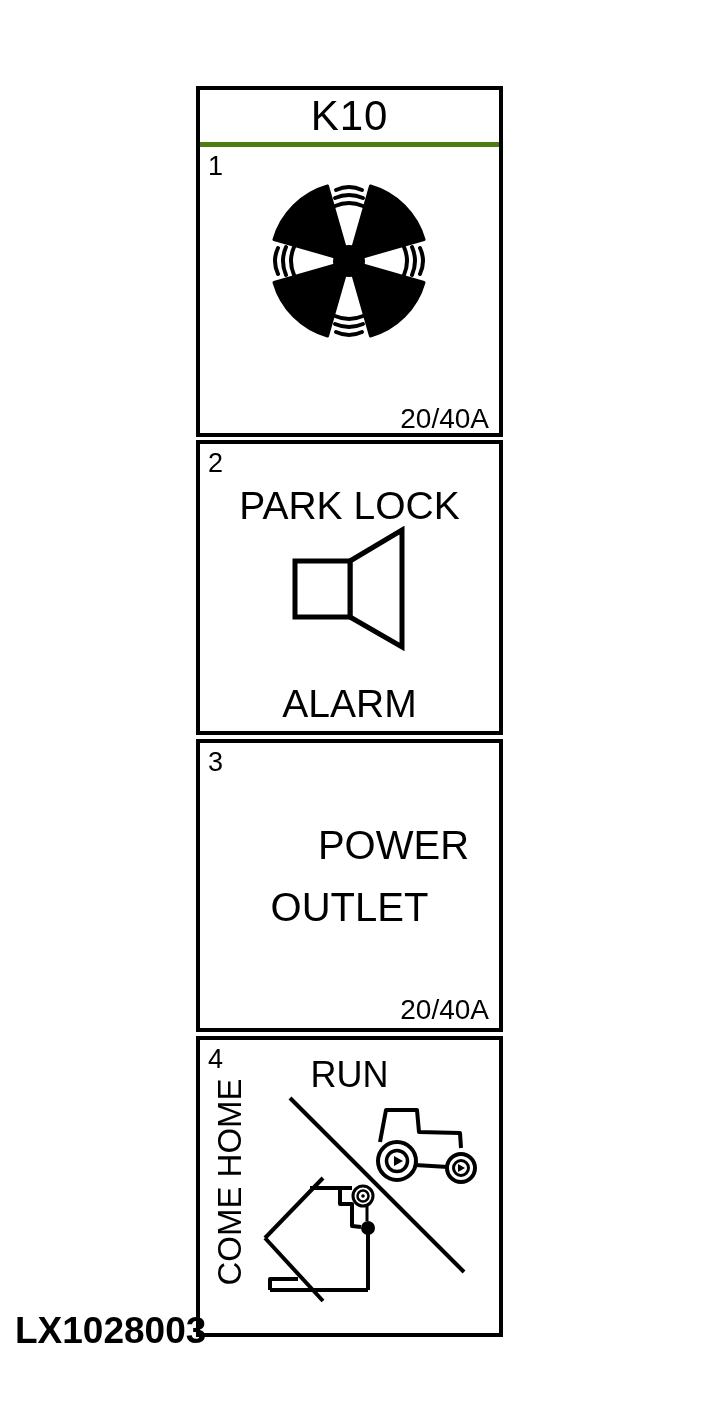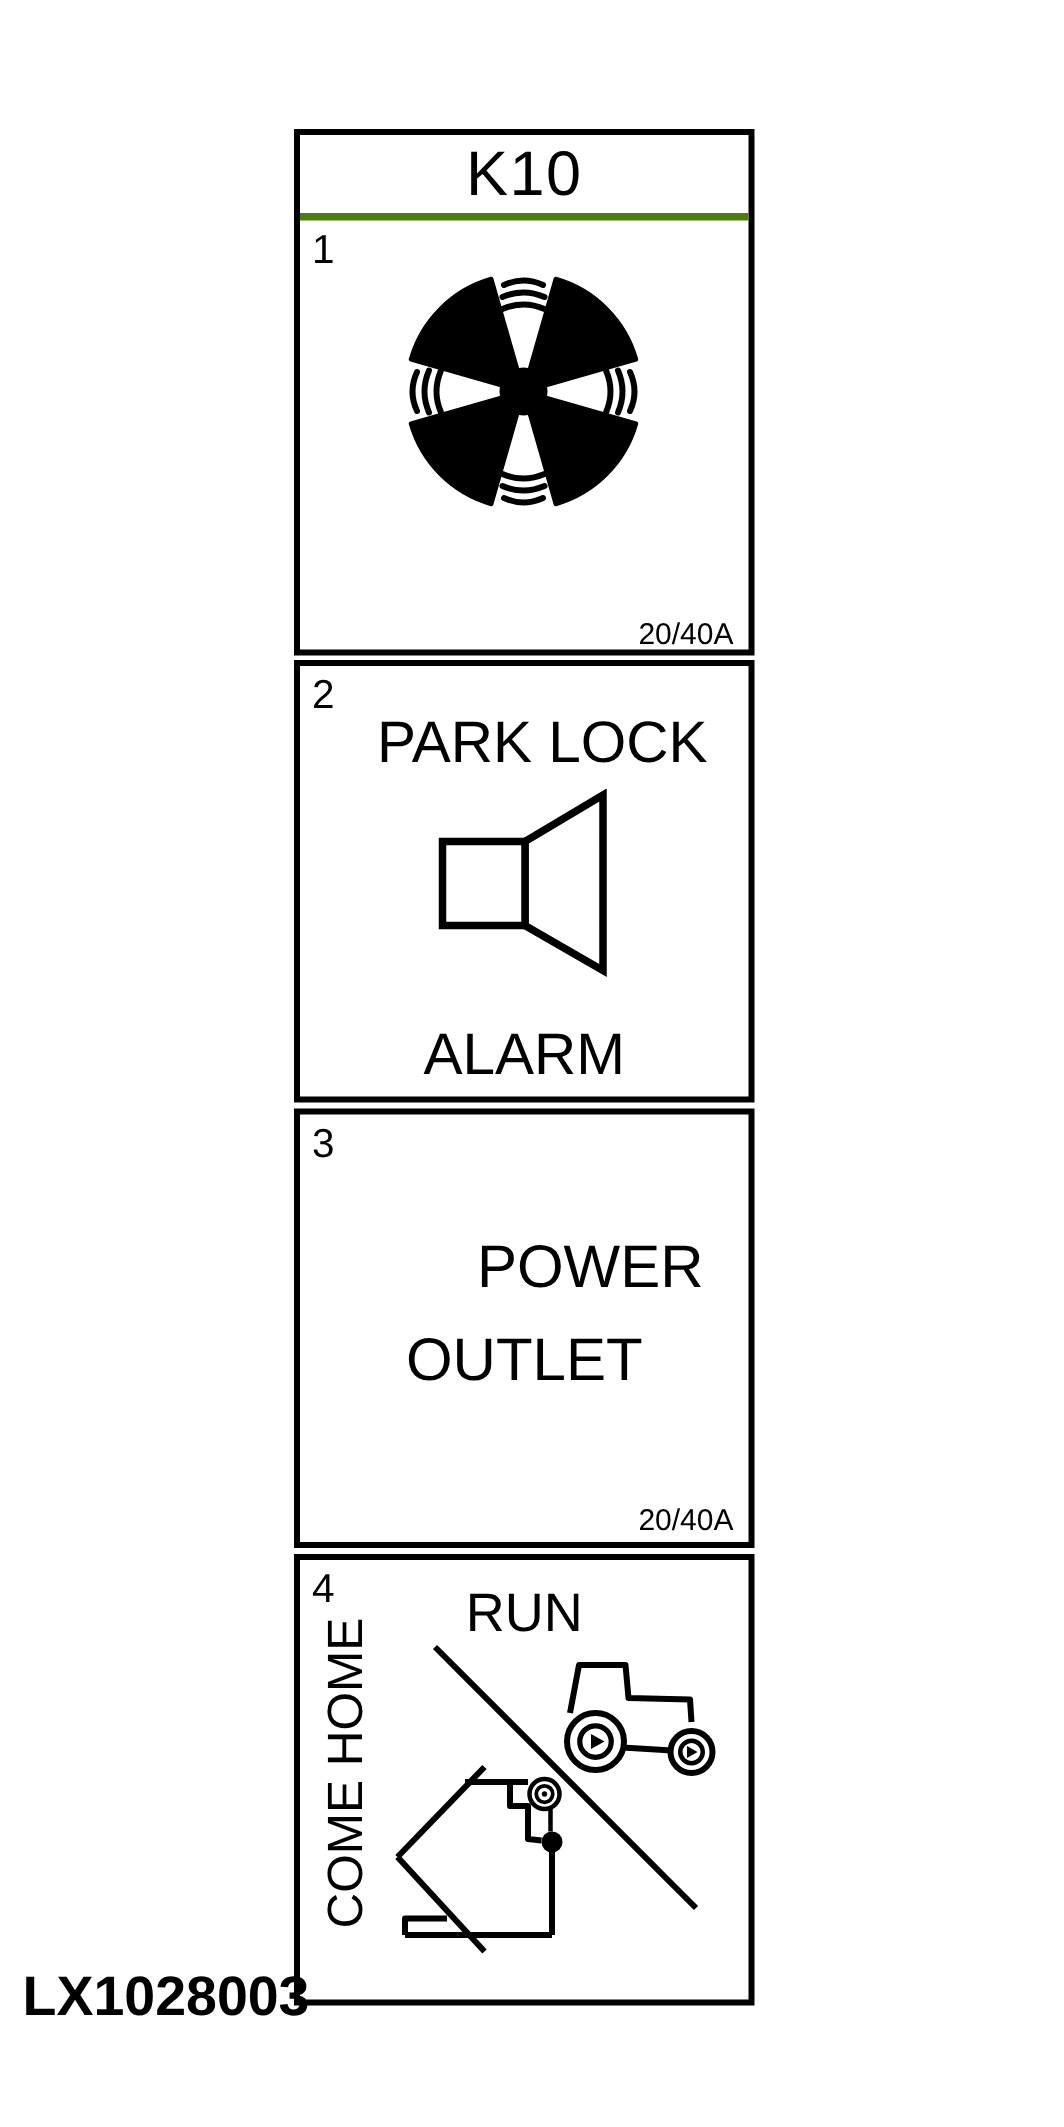--- a/index.html
+++ b/index.html
@@ -19,21 +19,21 @@
   .hdr{
     height:52px; border-bottom:5px solid #4d7c0f;
     display:flex; align-items:center; justify-content:center;
     font-size:42px; letter-spacing:1px;
   }
   .cellbody{ position:relative; height:290px; }
   .cellnum{
     position:absolute; left:8px; top:4px; font-size:27px;
   }
   .rating{
-    position:absolute; right:10px; bottom:2px; font-size:20px;
+    position:absolute; right:10px; bottom:2px; font-size:28px;
   }
   .ctext{ position:absolute; left:0; width:100%; text-align:center; }
   .t39{ font-size:39px; }
   .t40{ font-size:40px; }
   .t36{ font-size:36px; }
   .abs{ position:absolute; }
   .comehome{
     position:absolute; width:250px; height:36px; left:-95px; top:124px;
     transform:rotate(-90deg);
     font-size:33px; text-align:center; line-height:36px;
@@ -79,21 +79,21 @@
             <path d="M155,86 Q161,100 155,114"></path>
           </g>
         </svg>
 
         <div class="rating">20/40A</div>
       </div>
     </div>
 
     <div class="box box-b">
       <div class="cellnum">2</div>
-      <div class="ctext t39" style="top:30px;padding-left:12px;">PARK LOCK</div>
+      <div class="ctext t39" style="top:40px;">PARK LOCK</div>
 
       <svg class="abs" style="left:91px; top:82px;" width="115" height="126" viewBox="0 0 115 126">
         <polygon points="59,35 111,4 111,121 59,91" fill="#fff" stroke="#000" stroke-width="5" stroke-linejoin="miter"></polygon>
         <rect x="4" y="35" width="55" height="56" fill="#fff" stroke="#000" stroke-width="5"></rect>
       </svg>
 
       <div class="ctext t39" style="top:238px;">ALARM</div>
     </div>
 
     <div class="box box-c">

